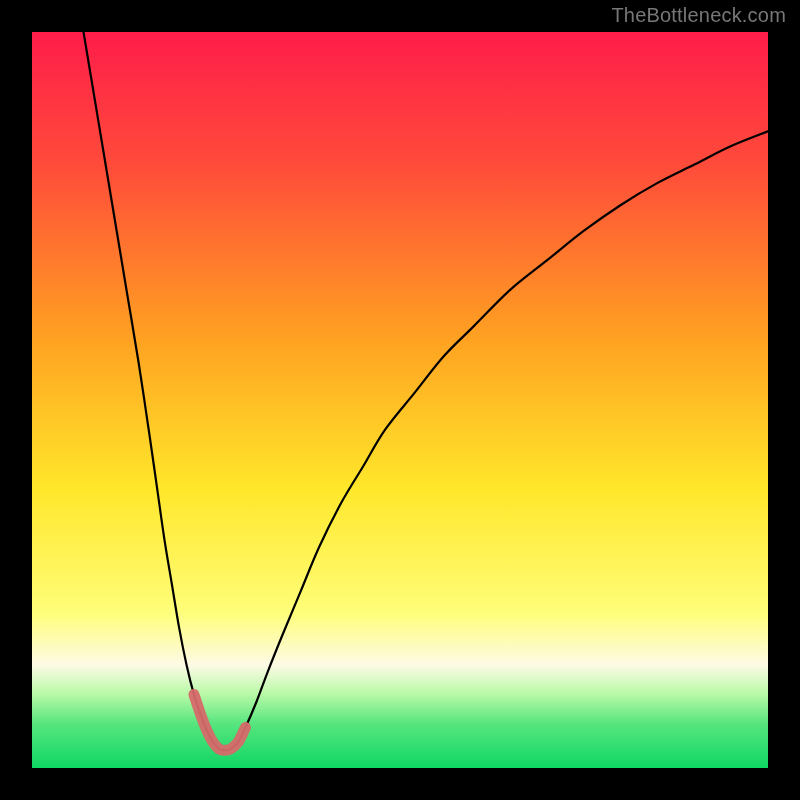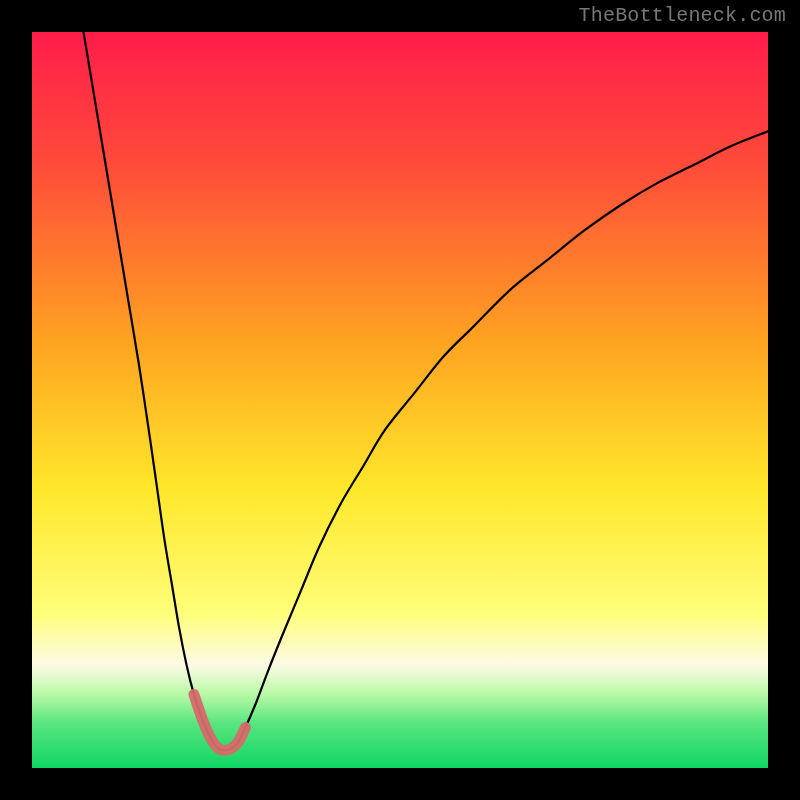--- a/index.html
+++ b/index.html
@@ -27,21 +27,20 @@
     height: 736px;
     overflow: hidden;
   }
   .watermark {
     position: absolute;
     top: 4px;
     right: 14px;
     color: #777777;
     font-size: 20px;
     letter-spacing: 0.2px;
-    font-family: Liberation Mono, monospace;
   }
   svg { display: block; }
 </style>
 </head>
 <body>
 
 <div class="frame">
 
   <div class="watermark">TheBottleneck.com</div>
 

